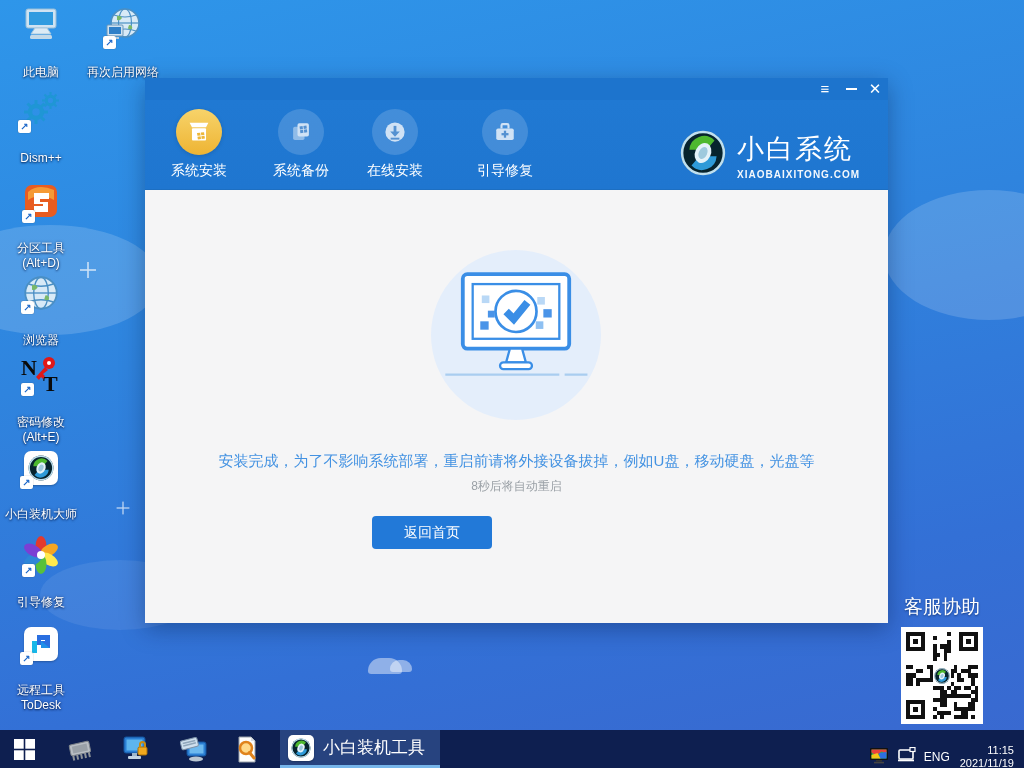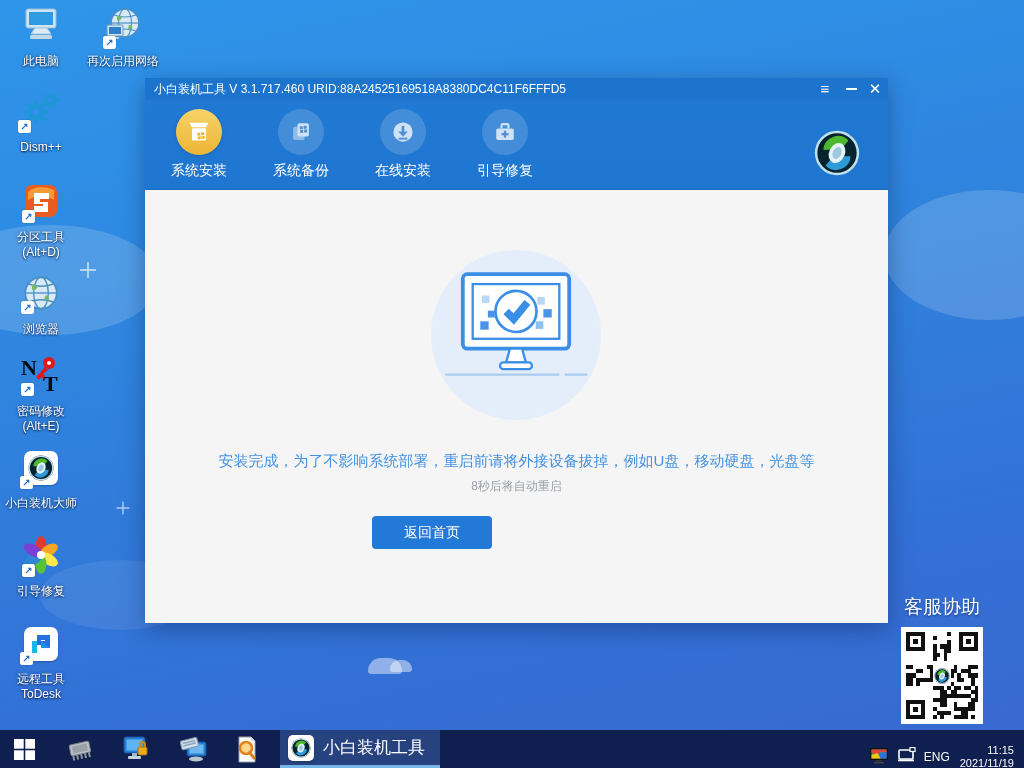--- a/index.html
+++ b/index.html
@@ -13,21 +13,21 @@
   .cloud.small { background:rgba(255,255,255,.45); }
   .cloud .lobe { position:absolute; background:inherit; border-radius:50%; }
   .sparkle { position:absolute; width:16px; height:16px; opacity:.7; }
   .sparkle:before,.sparkle:after { content:""; position:absolute; background:rgba(255,255,255,.8); }
   .sparkle:before { left:7px; top:0; width:2px; height:16px; }
   .sparkle:after { left:0; top:7px; width:16px; height:2px; }
 
   
   .deskicon { position:absolute; width:78px; text-align:center; color:#fff; font-size:12px; cursor:default; }
   .deskicon .ic { position:relative; height:40px; display:flex; align-items:center; justify-content:center; }
-  .deskicon .lbl { margin-top:8px; line-height:15px; text-shadow:0 1px 2px rgba(0,25,70,.85),0 0 3px rgba(0,25,70,.5);text-align:center; }
+  .deskicon .lbl { margin-top:19px; line-height:15px; text-shadow:0 1px 2px rgba(0,25,70,.85),0 0 3px rgba(0,25,70,.5);text-align:center; }
   .badge { position:absolute; left:9px; bottom:-3px; width:13px; height:13px; background:#fff; border-radius:2px;
     display:flex; align-items:center; justify-content:center; font-size:10px; font-weight:bold; color:#1a66c8;
     box-shadow:0 0 1px rgba(0,0,0,.5); }
   .whitesq { width:34px; height:34px; background:#fff; border-radius:7px; display:flex; align-items:center; justify-content:center;
     box-shadow:0 1px 2px rgba(0,0,0,.25); }
 
   
   #appwin { position:absolute; left:145px; top:78px; width:743px; height:545px; background:#f5f5f6;
     box-shadow:0 6px 22px rgba(0,20,60,.35); }
   #titlebar { position:absolute; left:0; top:0; width:100%; height:22px; background:#1d74cd; color:#fff;
@@ -253,21 +253,20 @@
       </svg>
           </span>
       <span class="badge" style="left:-4px; bottom:-4px;">↗</span>
         </span>
     </div>
     <div class="lbl"><span>远程工具</span><br><span>ToDesk</span></div>
   </div>
 
   <div id="appwin">
     <div id="titlebar">
-      <span>小白装机工具 V 3.1.717.460 URID:88A24525169518A8380DC4C11F6FFFD5</span>
       <span class="winctrl" style="right:52px;">≡</span>
       <span class="winctrl" style="right:26px;">
           <span style="display:block;width:11px;height:2px;background:#fff;"></span>
         </span>
       <span class="winctrl" style="right:2px;">✕</span>
     </div>
 
     <div id="navbar">
       <div class="nav-item" style="left:106px;">
         <div class="nav-circle">
@@ -292,21 +291,21 @@
             <g fill="#edb739">
               <rect x="14" y="17" width="3.4" height="3" transform="rotate(-8 15 18)"></rect>
               <rect x="18.2" y="16.5" width="3.4" height="3" transform="rotate(-8 19 18)"></rect>
               <rect x="14.5" y="21" width="3.4" height="3" transform="rotate(-8 15 22)"></rect>
               <rect x="18.7" y="20.5" width="3.4" height="3" transform="rotate(-8 19 22)"></rect>
             </g>
           </svg>
         </div>
         <div class="nav-label">系统安装</div>
       </div>
-      <div class="nav-item" style="left:208px;">
+      <div class="nav-item" style="left:200px;">
         <div class="nav-circle">
           <svg width="28" height="28" viewBox="0 0 32 32">
             <circle cx="16" cy="16" r="11" fill="#fff"></circle>
             <rect x="14.4" y="9" width="3.2" height="7" fill="#5b93cf"></rect>
             <path d="M10.5 15.5 L21.5 15.5 L16 21.5 Z" fill="#5b93cf"></path>
             <rect x="11" y="22.5" width="10" height="2.2" fill="#5b93cf"></rect>
           </svg>
         </div>
         <div class="nav-label">在线安装</div>
       </div>
@@ -320,20 +319,24 @@
           </svg>
         </div>
         <div class="nav-label">引导修复</div>
       </div>
 
       <div id="brand">
         <span>
           <svg width="46" height="46" viewBox="0 0 44 44">
               <use href="#sym-logo"></use>
             </svg>
+        </span>
+        <span class="btxt">
+          <div class="bname">小白系统</div>
+          <div class="bsite">XIAOBAIXITONG.COM</div>
         </span>
       </div>
     </div>
 
     <div id="content">
       <div id="illu-wrap">
         <svg width="152" height="142" viewBox="0 0 200 176">
           <rect x="30" y="8" width="140" height="98" rx="6" fill="#fff" stroke="#3a8ee6" stroke-width="5"></rect>
           <rect x="43" y="21" width="114" height="72" fill="#fff" stroke="#3a8ee6" stroke-width="3"></rect>
           <rect x="55" y="36" width="10" height="10" fill="#b9d8f6"></rect>

